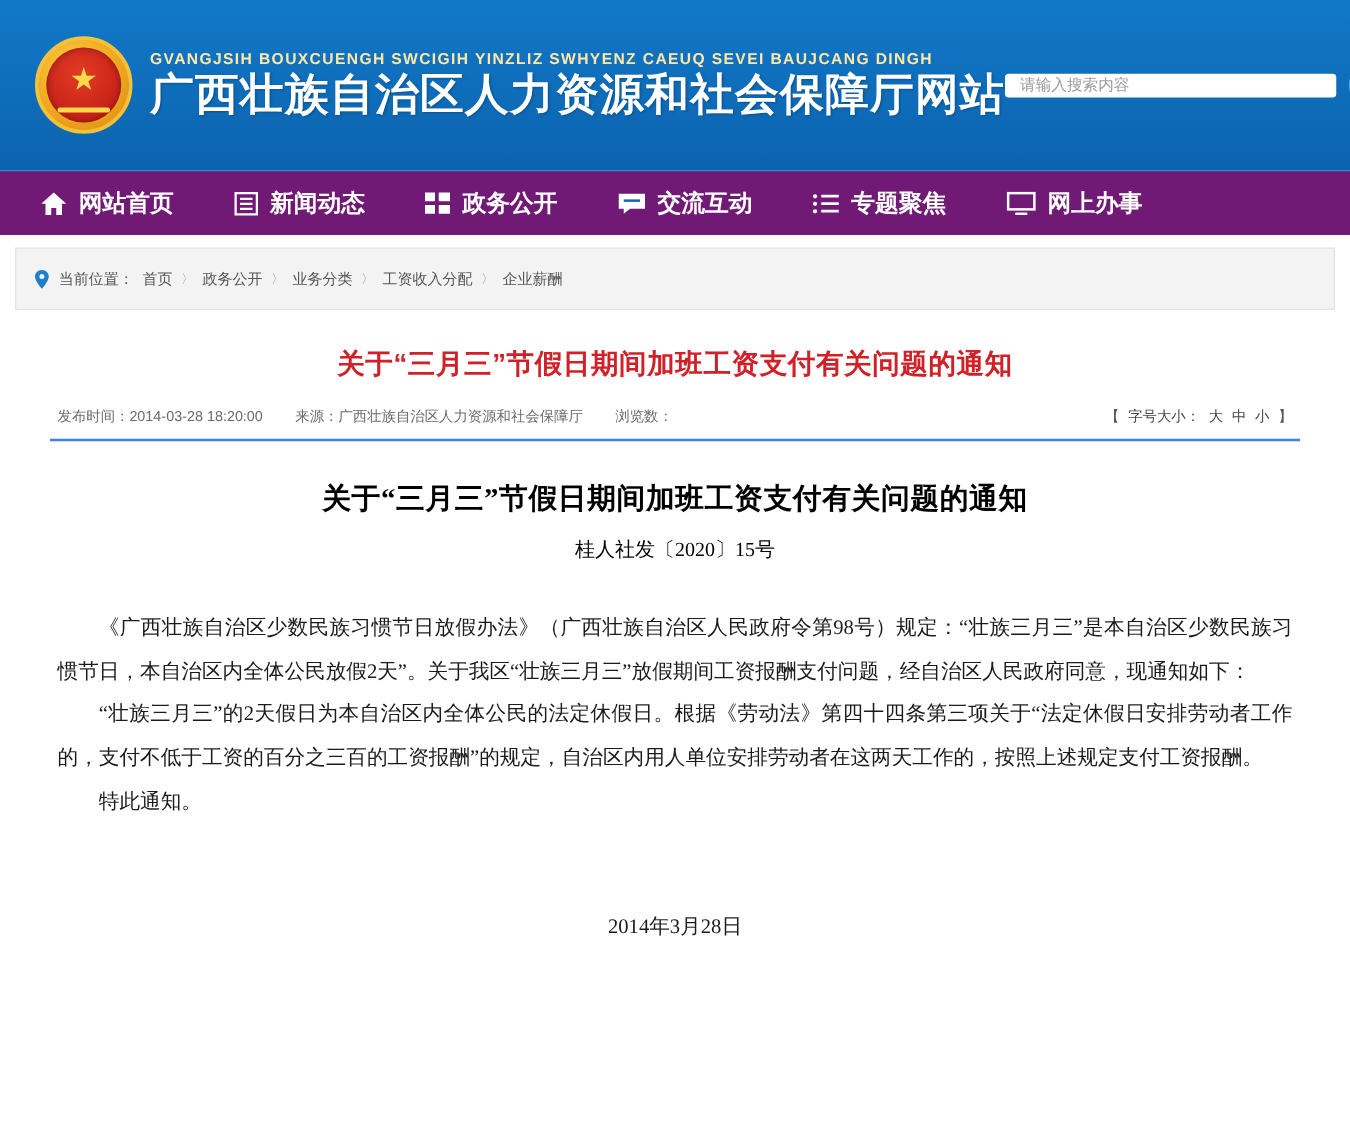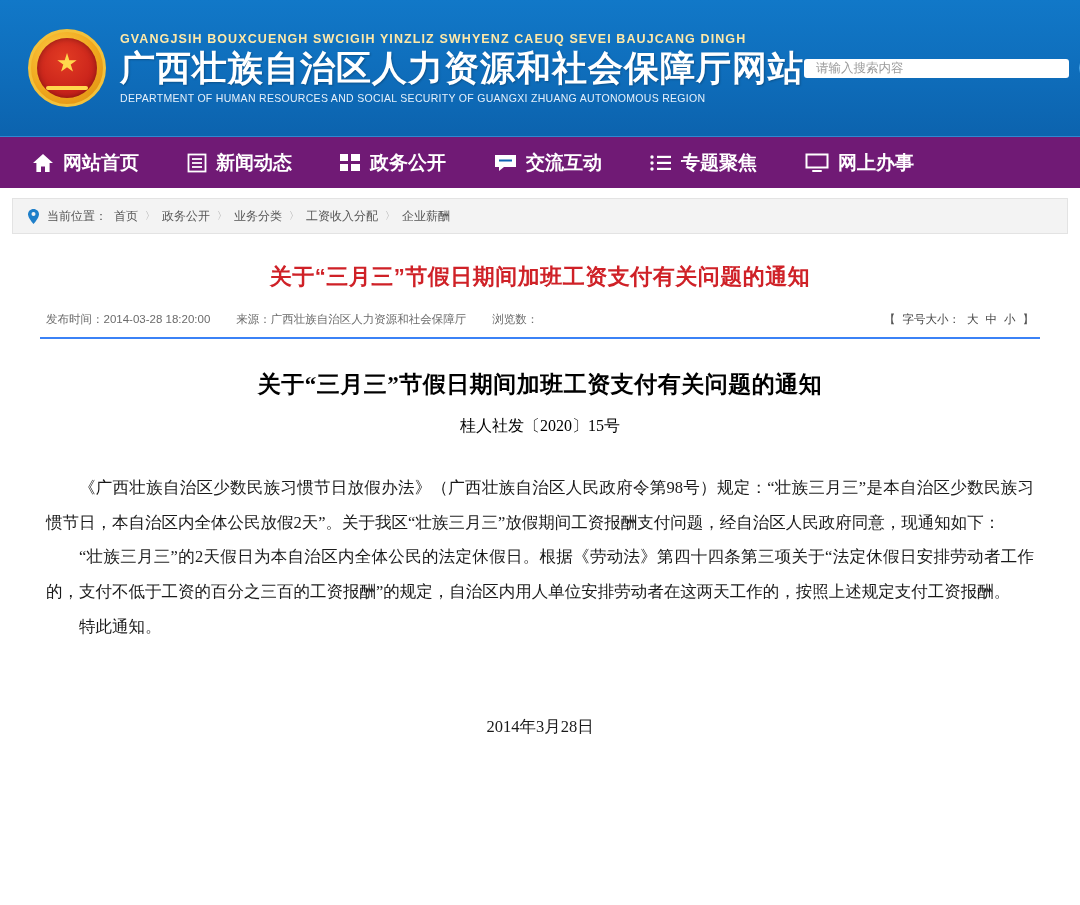--- a/index.html
+++ b/index.html
@@ -135,21 +135,21 @@
     white-space: nowrap;
   }
   .nav-ico { display:flex; align-items:center; }
 
   
   .crumb-wrap {
     padding: 10px 12px 0 12px;
     background: #fff;
   }
   .crumb {
-    height: 36px;
+    height: 50px;
     background: #f3f3f3;
     border: 1px solid #e3e3e3;
     display: flex;
     align-items: center;
     padding: 0 14px;
     gap: 7px;
     font-size: 12px;
     color: #555;
   }
   .crumb .pin { color: #1f7fc9; display:flex; }
@@ -230,21 +230,20 @@
   <div class="emblem">
     <div class="ring"></div>
     <div class="inner"></div>
     <div class="star">★</div>
     <div class="bar"></div>
   </div>
 
   <div class="titles">
     <div class="title-pinyin">GVANGJSIH BOUXCUENGH SWCIGIH YINZLIZ SWHYENZ CAEUQ SEVEI BAUJCANG DINGH</div>
     <div class="title-main">广西壮族自治区人力资源和社会保障厅网站</div>
-    <div class="title-en">DEPARTMENT OF HUMAN RESOURCES AND SOCIAL SECURITY OF GUANGXI ZHUANG AUTONOMOUS REGION</div>
   </div>
 
   <div class="search-area">
     <div class="search-box">
       <input type="text" placeholder="请输入搜索内容" style="">
     </div>
     <div class="search-btn">
       
     </div>
   </div>

